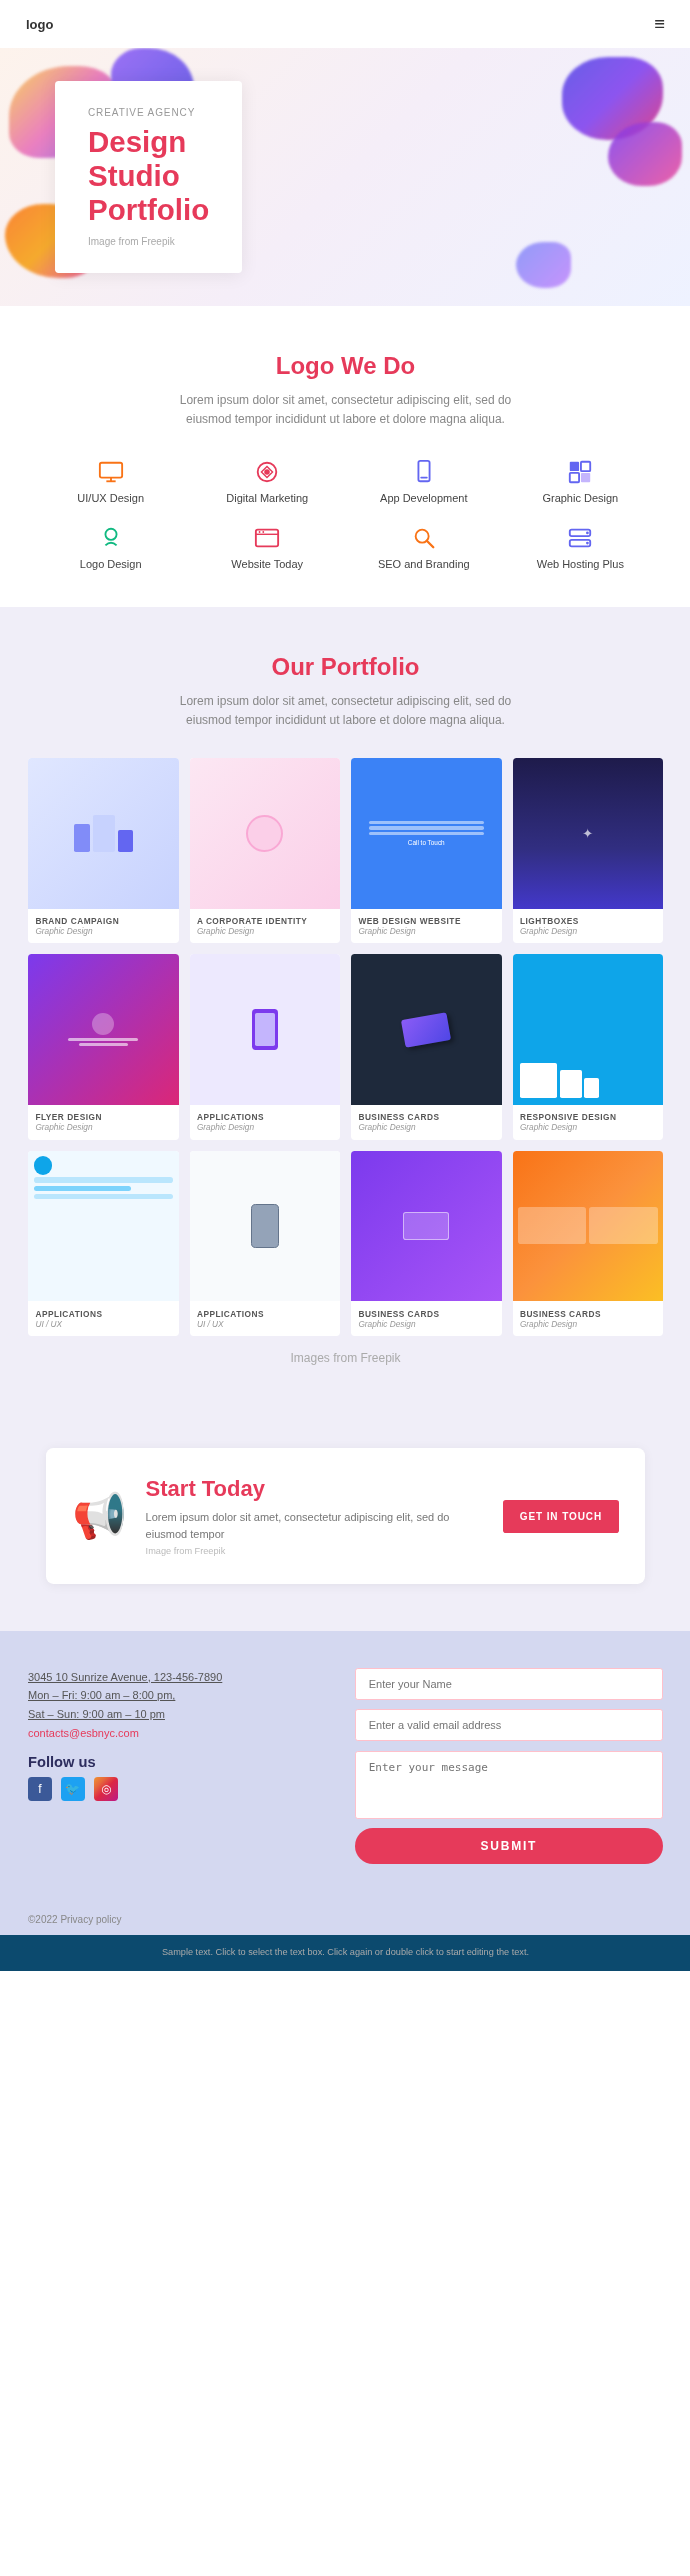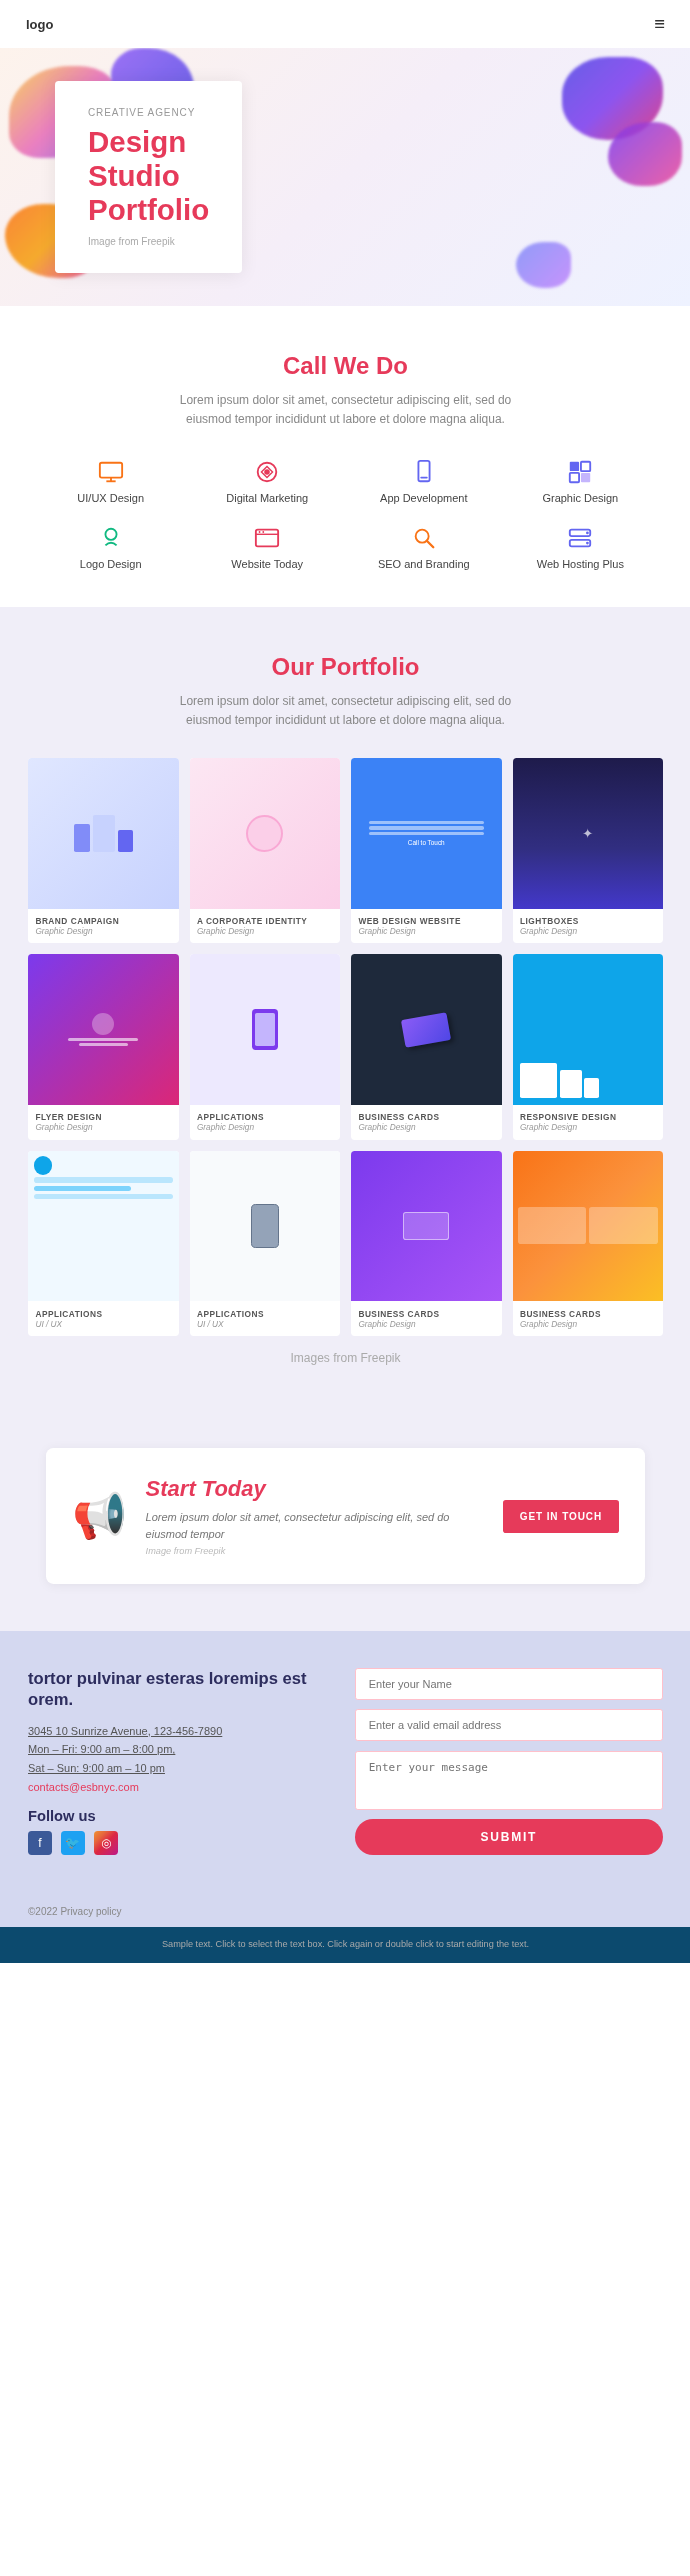--- a/index.html
+++ b/index.html
@@ -81,21 +81,21 @@
     .img-biz2 { background: linear-gradient(135deg, #fdf4ff, #e9d5ff); }
     .img-biz3 { background: linear-gradient(135deg, #fff7ed, #fed7aa); }
 
     
     .section-start {
       margin: 28px; background: #fff; border-radius: 7.4px;
       padding: 28px 26px; display: flex; align-items: center; gap: 18.4px;
       box-shadow: 0 1.8px 11px rgba(0,0,0,0.06);
     }
     .start-icon { font-size: 44px; flex-shrink: 0; }
-    .start-content { flex: 1; font-style: italic; }
+    .start-content { flex: 1; }
     .start-title { font-size: 22px; font-weight: 700; color: #e63a5a; margin-bottom: 7.4px; }
     .start-desc { font-size: 11px; color: #777; line-height: 1.5; }
     .start-credit { font-size: 9.2px; color: #bbb; margin-top: 3.7px; }
     .start-btn {
       background: #e63a5a; color: #fff; border: none; border-radius: 2.8px;
       padding: 11px 16.6px; font-size: 10px; font-weight: 700; letter-spacing: 0.9px;
       cursor: pointer; white-space: nowrap; text-transform: uppercase;
     }
 
     
@@ -116,21 +116,21 @@
     .social-ig { background: linear-gradient(135deg, #f09433, #e6683c, #dc2743, #cc2366, #bc1888); }
 
     .footer-right { display: flex; flex-direction: column; gap: 9.2px; }
     .footer-input {
       width: 100%; padding: 9.2px 13px; border: 0.9px solid #ffc0cb;
       border-radius: 2.8px; font-size: 11px; color: #aaa; background: #fff; outline: none;
     }
     .footer-textarea {
       width: 100%; padding: 9.2px 13px; border: 0.9px solid #ffc0cb;
       border-radius: 2.8px; font-size: 11px; color: #aaa; background: #fff; outline: none;
-      resize: none; height: 59px;
+      resize: none; height: 68px;
     }
     .footer-submit {
       background: #e63a5a; color: #fff; border: none; border-radius: 18.4px;
       padding: 11px; font-size: 12px; font-weight: 700; letter-spacing: 1.8px;
       cursor: pointer; text-transform: uppercase; width: 100%;
     }
     .footer-bottom { background: #d4d8f0; padding: 9.2px 28px; }
     .footer-copy { font-size: 10px; color: #888; }
 
     
@@ -205,21 +205,21 @@
     <div class="hero-title">
       <span>Design</span><br>
       <span>Studio</span><br>
       <span>Portfolio</span>
     </div>
     <div class="hero-subtitle">Image from Freepik</div>
   </div>
 </div>
 
 <div class="section-what">
-  <div class="section-title">Call We Do</div>
+  <div class="section-title">Logo We Do</div>
   <div class="section-desc">Lorem ipsum dolor sit amet, consectetur adipiscing elit, sed do eiusmod tempor incididunt ut labore et dolore magna aliqua.</div>
   <div class="services-grid">
 
     <div class="service-item">
       <div class="service-icon icon-uiux">
         <svg width="26" height="26" viewBox="0 0 28 28">
             <rect x="2" y="4" width="24" height="16" rx="2" fill="none" stroke="#f97316" stroke-width="2"></rect>
             <line x1="9" y1="24" x2="19" y2="24" stroke="#f97316" stroke-width="2"></line>
             <line x1="14" y1="20" x2="14" y2="24" stroke="#f97316" stroke-width="2"></line>
           </svg>
@@ -483,21 +483,20 @@
       <div class="start-desc">Lorem ipsum dolor sit amet, consectetur adipiscing elit, sed do eiusmod tempor</div>
       <div class="start-credit">Image from Freepik</div>
     </div>
     <button class="start-btn">GET IN TOUCH</button>
   </div>
 </div>
 
 <div class="section-footer-area">
   <div class="footer-grid">
     <div class="footer-left">
-      <div class="footer-heading">tortor pulvinar esteras loremips est orem.</div>
       <div class="footer-address">
         <span>3045 10 Sunrize Avenue, 123-456-7890</span><br>
         <span>Mon – Fri: 9:00 am – 8:00 pm,</span><br>
         <span>Sat – Sun: 9:00 am – 10 pm</span>
       </div>
       <a class="footer-email" href="#">contacts@esbnyc.com</a>
       <div class="follow-title">Follow us</div>
       <div class="social-icons">
         <div class="social-icon social-fb">f</div>
         <div class="social-icon social-tw">🐦</div>

